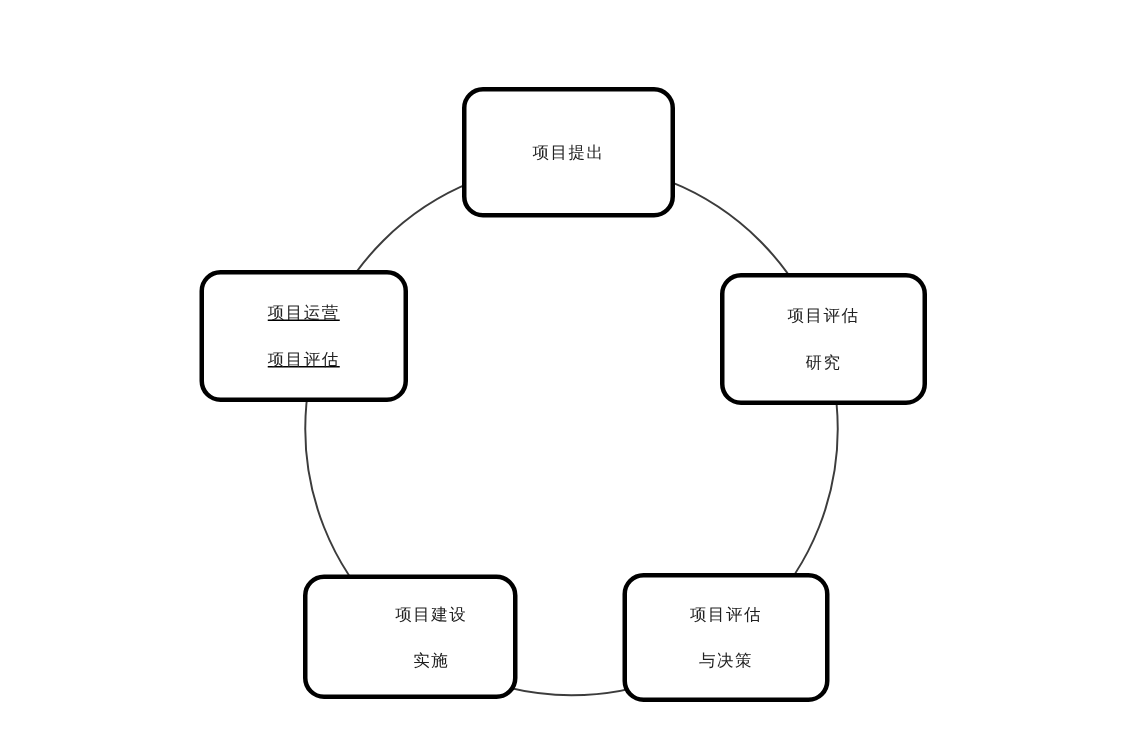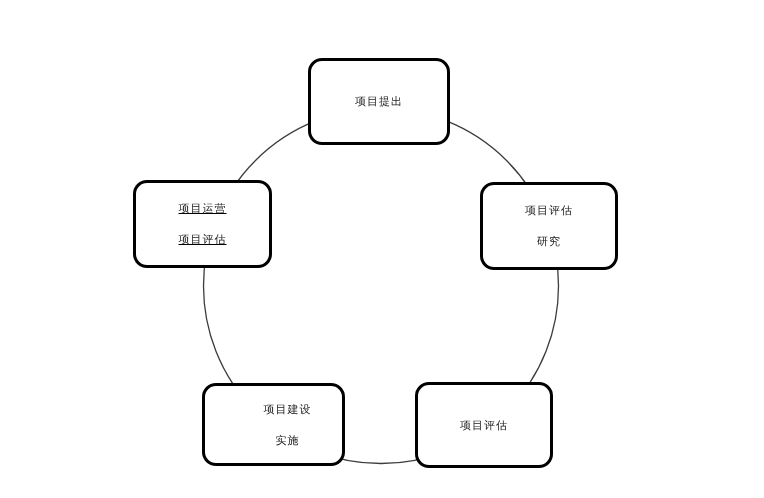--- a/index.html
+++ b/index.html
@@ -61,20 +61,21 @@
     <span class="line">项目提出</span>
   </div>
 
   <div class="node node-right">
     <span class="line">项目评估</span>
     <span class="line">研究</span>
   </div>
 
   <div class="node node-bottom-right">
     <span class="line">项目评估</span>
+    <span class="line">与决策</span>
   </div>
 
   <div class="node node-bottom-left">
     <span class="line">项目建设</span>
     <span class="line">实施</span>
   </div>
 
   <div class="node node-left">
     <span class="line">项目运营</span>
     <span class="line">项目评估</span>

